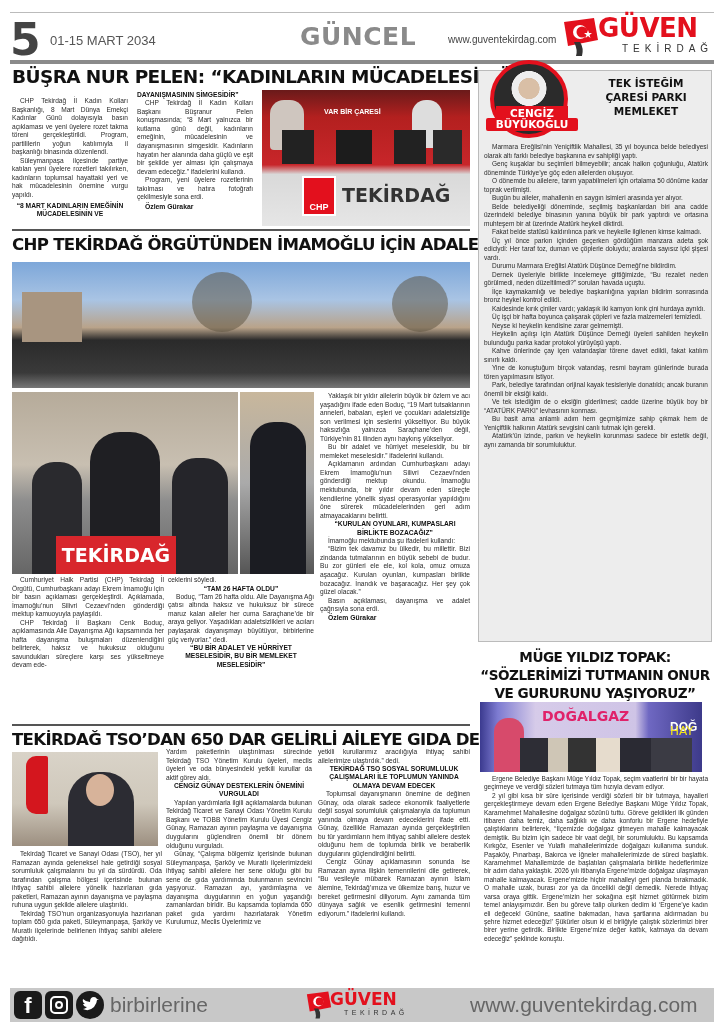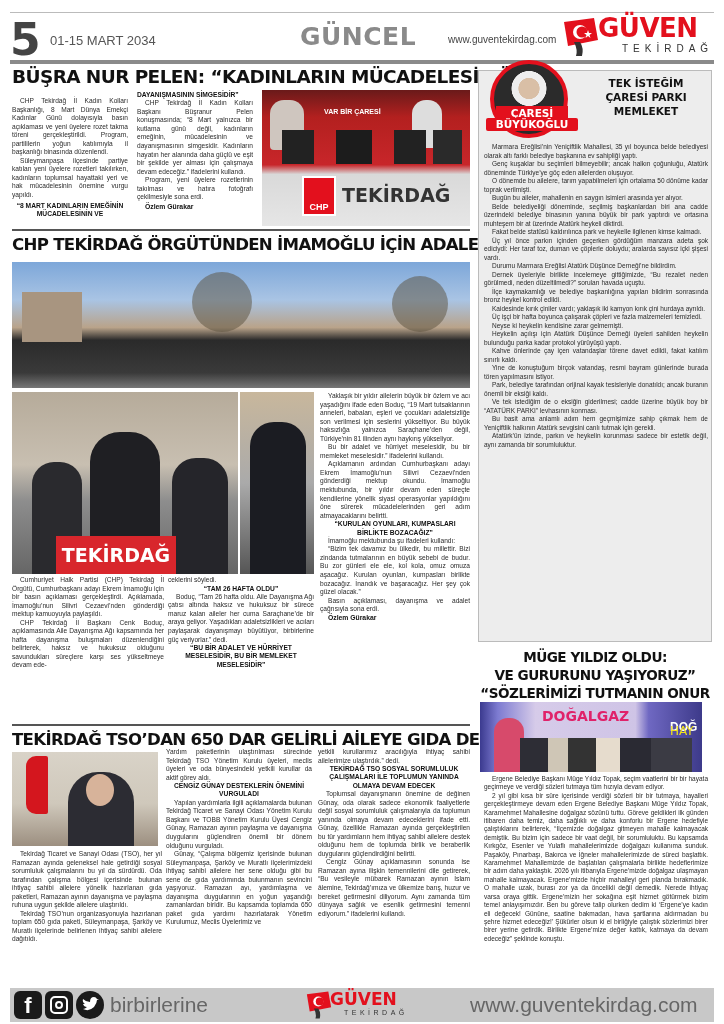--- a/index.html
+++ b/index.html
@@ -122,21 +122,21 @@
 </div>
 <div class="abs p" style="left:318px;top:748px;width:152px">
   <span style="display:block">yetkili kurullarımız aracılığıyla ihtiyaç sahibi ailelerimize ulaştırdık.” dedi.</span>
   <div class="sub">TEKİRDAĞ TSO SOSYAL SORUMLULUK ÇALIŞMALARI İLE TOPLUMUN YANINDA OLMAYA DEVAM EDECEK</div>
   <span class="ind">Toplumsal dayanışmanın önemine de değinen Günay, oda olarak sadece ekonomik faaliyetlerle değil sosyal sorumluluk çalışmalarıyla da toplumun yanında olmaya devam edeceklerini ifade etti. Günay, özellikle Ramazan ayında gerçekleştirilen bu tür yardımların hem ihtiyaç sahibi ailelere destek olduğunu hem de toplumda birlik ve beraberlik duygularını güçlendirdiğini belirtti.</span>
   <span class="ind">Cengiz Günay açıklamasının sonunda ise Ramazan ayına ilişkin temennilerini dile getirerek, “Bu vesileyle mübarek Ramazan ayının İslam âlemine, Tekirdağ’ımıza ve ülkemize barış, huzur ve bereket getirmesini diliyorum. Aynı zamanda tüm dünyaya sağlık ve esenlik getirmesini temenni ediyorum.” ifadelerini kullandı.</span>
 </div>
 
 <div class="abs" style="left:478px;top:70px;width:234px;height:572px;background:#ededed;border:1px solid #bbb"></div>
 <div class="abs" style="left:490px;top:60px;width:78px;height:78px;border-radius:50%;background:radial-gradient(circle at 50% 35%,#d9bfa6 0 18%,#eee 19% 30%,#2b2b2b 31%);border:4px solid #e3101d"></div>
-<div class="abs" style="left:496px;top:106px;width:72px;text-align:center;background:#e3101d;color:#fff;font-family:'DejaVu Sans',sans-serif;font-weight:bold;font-size:10.5px;line-height:12px;padding-top:1px">ÇARESİ</div>
+<div class="abs" style="left:496px;top:106px;width:72px;text-align:center;background:#e3101d;color:#fff;font-family:'DejaVu Sans',sans-serif;font-weight:bold;font-size:10.5px;line-height:12px;padding-top:1px">CENGİZ</div>
 <div class="abs" style="left:486px;top:118px;width:92px;text-align:center;background:#e3101d;color:#fff;font-family:'DejaVu Sans',sans-serif;font-weight:bold;font-size:10.5px;line-height:13px;border-radius:2px">BÜYÜKOĞLU</div>
 <div class="abs" style="left:584px;top:76px;width:124px;text-align:center;font-family:'DejaVu Sans',sans-serif;font-weight:bold;font-size:10.5px;line-height:14px;color:#111">
   <div>TEK İSTEĞİM</div>
   <div>ÇARESİ PARKI</div>
   <div>MEMLEKET</div>
 </div>
 <div class="abs p" style="left:484px;top:143px;width:224px;font-size:6.5px;line-height:8.5px">
   <span class="ind">Marmara Ereğlisi’nin Yeniçiftlik Mahallesi, 35 yıl boyunca belde belediyesi olarak altı farklı belediye başkanına ev sahipliği yaptı.</span>
   <span class="ind">Genç kuşaklar bu seçimleri bilmeyebilir; ancak halkın çoğunluğu, Atatürk döneminde Türkiye’ye göç eden ailelerden oluşuyor.</span>
   <span class="ind">O dönemde bu ailelere, tarım yapabilmeleri için ortalama 50 dönüme kadar toprak verilmişti.</span>
@@ -153,23 +153,23 @@
   <span class="ind">Heykelin açılışı için Atatürk Düşünce Derneği üyeleri sahilden heykelin bulunduğu parka kadar protokol yürüyüşü yaptı.</span>
   <span class="ind">Kahve önlerinde çay içen vatandaşlar törene davet edildi, fakat katılım sınırlı kaldı.</span>
   <span class="ind">Yine de konuştuğum birçok vatandaş, resmi bayram günlerinde burada tören yapılmasını istiyor.</span>
   <span class="ind">Park, belediye tarafından orijinal kayak tesisleriyle donatıldı; ancak buranın önemli bir eksiği kaldı.</span>
   <span class="ind">Ve tek istediğim de o eksiğin giderilmesi; cadde üzerine büyük boy bir “ATATÜRK PARKI” levhasının konması.</span>
   <span class="ind">Bu basit ama anlamlı adım hem geçmişimize sahip çıkmak hem de Yeniçiftlik halkının Atatürk sevgisini canlı tutmak için gerekli.</span>
   <span class="ind">Atatürk’ün izinde, parkın ve heykelin korunması sadece bir estetik değil, aynı zamanda bir sorumluluktur.</span>
 </div>
 
 <div class="abs" style="left:478px;top:648px;width:234px;text-align:center;font-family:'DejaVu Sans',sans-serif;font-weight:bold;font-size:13.6px;line-height:18px;color:#111;letter-spacing:-0.5px">
-  <div>MÜGE YILDIZ OLDU:</div>
+  <div>MÜGE YILDIZ TOPAK:</div>
+  <div>“SÖZLERİMİZİ TUTMANIN ONUR</div>
   <div>VE GURURUNU YAŞIYORUZ”</div>
-  <div>“SÖZLERİMİZİ TUTMANIN ONUR</div>
 </div>
 <div class="abs photo" style="left:480px;top:702px;width:222px;height:70px;background:linear-gradient(90deg,#3b3a8f 0%,#7d7bd1 8%,#d6cbe9 25%,#cfc4e6 70%,#6f68c2 76%,#3d3a8a 100%)">
   <div class="abs" style="left:62px;top:6px;font-family:'DejaVu Sans',sans-serif;font-weight:bold;font-size:14px;color:#e0226a">DOĞALGAZ</div>
   <div class="abs" style="left:190px;top:18px;font-family:Liberation Sans, sans-serif;font-weight:bold;font-size:12px;color:#fff">DOĞ</div>
   <div class="abs" style="left:190px;top:22px;font-family:'DejaVu Sans',sans-serif;font-weight:normal;font-size:12px;color:#f2e21a">HAY</div>
   <div class="abs" style="left:14px;top:16px;width:30px;height:54px;background:#d74a6b;border-radius:14px 14px 0 0"></div>
   <div class="abs" style="left:40px;top:36px;width:172px;height:34px;background:linear-gradient(90deg,#2d2d35 0 16%,#cfc6b6 16% 28%,#333 28% 44%,#e6dccd 44% 58%,#2a2a33 58% 76%,#3b3b44 76%)"></div>
 </div>
 
 <div class="abs p" style="left:484px;top:775px;width:224px;font-size:6.5px;line-height:8.4px">

